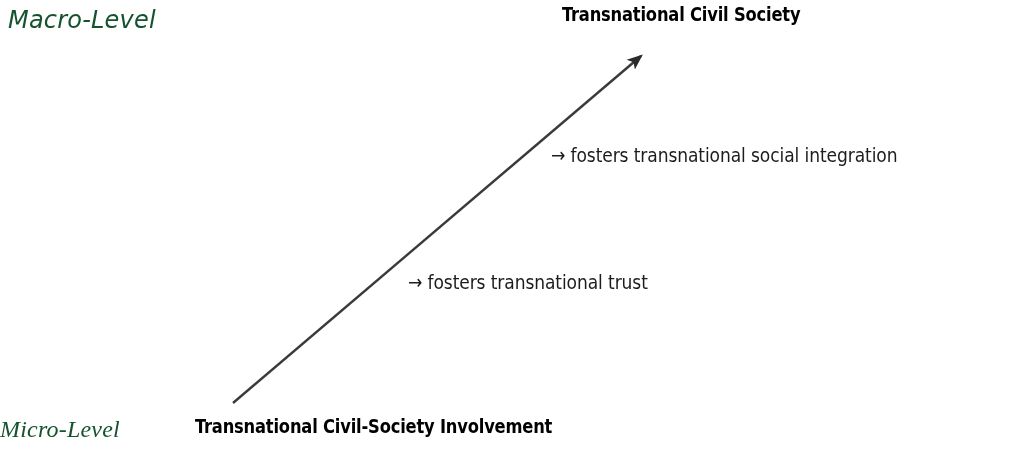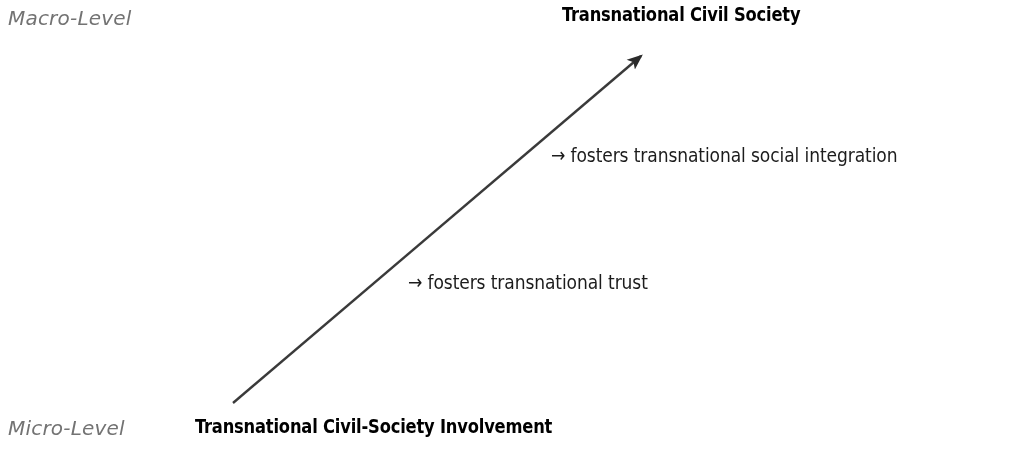--- a/index.html
+++ b/index.html
@@ -21,28 +21,28 @@
     position: absolute;
     left: 0;
     top: 0;
     width: 1024px;
     height: 450px;
   }
   .level-label {
     position: absolute;
     font-family: "DejaVu Sans", sans-serif;
     font-style: italic;
-    font-size: 20px;
+    font-size: 24px;
     font-weight: 400;
-    color: #737373;
+    color: #14532d;
     letter-spacing: 0.2px;
     white-space: nowrap;
   }
   #macro-level-label { left: 8px; top: 6px; }
-  #micro-level-label { left: 8px; top: 416px; }
+  #micro-level-label { left: 0; top: 416px; font-family: Liberation Serif, serif; }
 
   .node-label {
     position: absolute;
     font-family: "DejaVu Sans Condensed", "DejaVu Sans", sans-serif;
     font-weight: 700;
     font-size: 19.5px;
     color: #000000;
     letter-spacing: -0.2px;
     white-space: nowrap;
     transform: scaleX(0.93);

